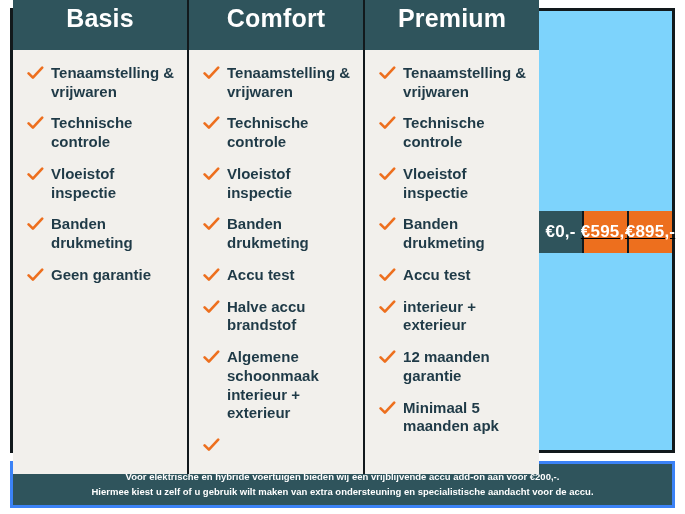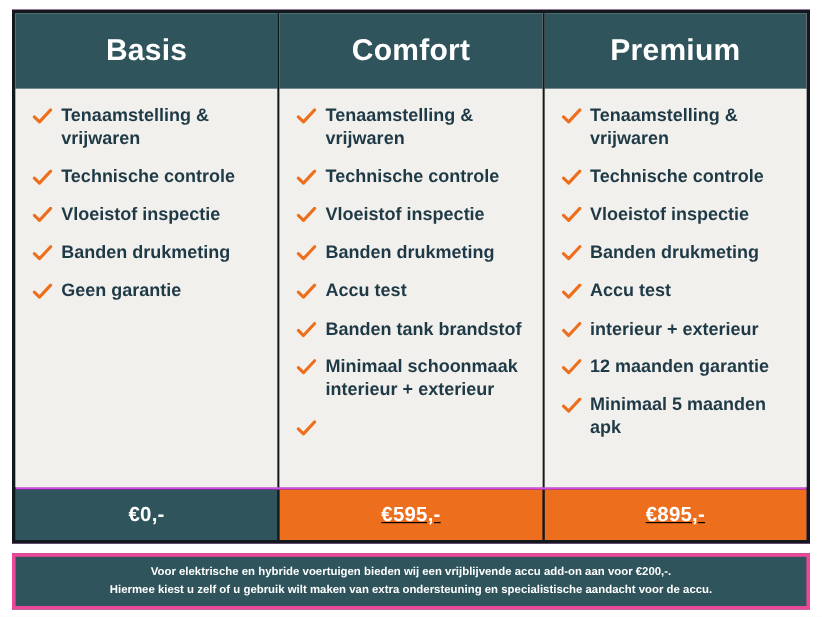--- a/index.html
+++ b/index.html
@@ -18,24 +18,24 @@
     height: 514px;
     background: #ffffff;
     padding: 8px 10px 6px 10px;
   }
 
   
   .card {
     position: relative;
     width: 665px;
     height: 445px;
-    background: #d946ef;
+    background: #7dd3fc;
     border: 3px solid #12191c;
     display: flex;
-    flex-direction: column;
+    align-items: center;
   }
 
   .columns {
     display: flex;
     flex: 1 1 auto;
     gap: 2px;
     background: #12191c;
   }
 
   .col {
@@ -130,21 +130,21 @@
     font-weight: bold;
     letter-spacing: 0.2px;
   }
 
   
   .footer {
     margin-top: 8px;
     width: 665px;
     height: 47px;
     background: #2F545C;
-    border: 3px solid #ec4899;
+    border: 3px solid #3b82f6;
     display: flex;
     flex-direction: column;
     align-items: center;
     justify-content: center;
   }
 
   .footer-line {
     color: #ffffff;
     font-size: 9.5px;
     font-weight: bold;
@@ -253,29 +253,29 @@
                 </svg>
               </span>
               <span class="feature-text"><span>Accu test</span></span>
             </li>
             <li class="feature">
               <span>
                 <svg class="check-icon" viewBox="0 0 17 15">
                   <path d="M1.6 7.4 L5.9 11.6 L15.2 1.6" fill="none" stroke="#ED6F1E" stroke-width="2.6" stroke-linecap="round" stroke-linejoin="round"></path>
                 </svg>
               </span>
-              <span class="feature-text"><span>Banden tank brandstof</span></span>
-            </li>
-            <li class="feature">
-              <span>
-                <svg class="check-icon" viewBox="0 0 17 15">
-                  <path d="M1.6 7.4 L5.9 11.6 L15.2 1.6" fill="none" stroke="#ED6F1E" stroke-width="2.6" stroke-linecap="round" stroke-linejoin="round"></path>
-                </svg>
-              </span>
-              <span class="feature-text"><span>Minimaal schoonmaak</span><span class="sub">interieur + exterieur</span></span>
+              <span class="feature-text"><span>Halve accu brandstof</span></span>
+            </li>
+            <li class="feature">
+              <span>
+                <svg class="check-icon" viewBox="0 0 17 15">
+                  <path d="M1.6 7.4 L5.9 11.6 L15.2 1.6" fill="none" stroke="#ED6F1E" stroke-width="2.6" stroke-linecap="round" stroke-linejoin="round"></path>
+                </svg>
+              </span>
+              <span class="feature-text"><span>Algemene schoonmaak</span><span class="sub">interieur + exterieur</span></span>
             </li>
             <li class="feature">
               <span>
                 <svg class="check-icon" viewBox="0 0 17 15">
                   <path d="M1.6 7.4 L5.9 11.6 L15.2 1.6" fill="none" stroke="#ED6F1E" stroke-width="2.6" stroke-linecap="round" stroke-linejoin="round"></path>
                 </svg>
               </span>
             </li>
           </ul>
       </div>

